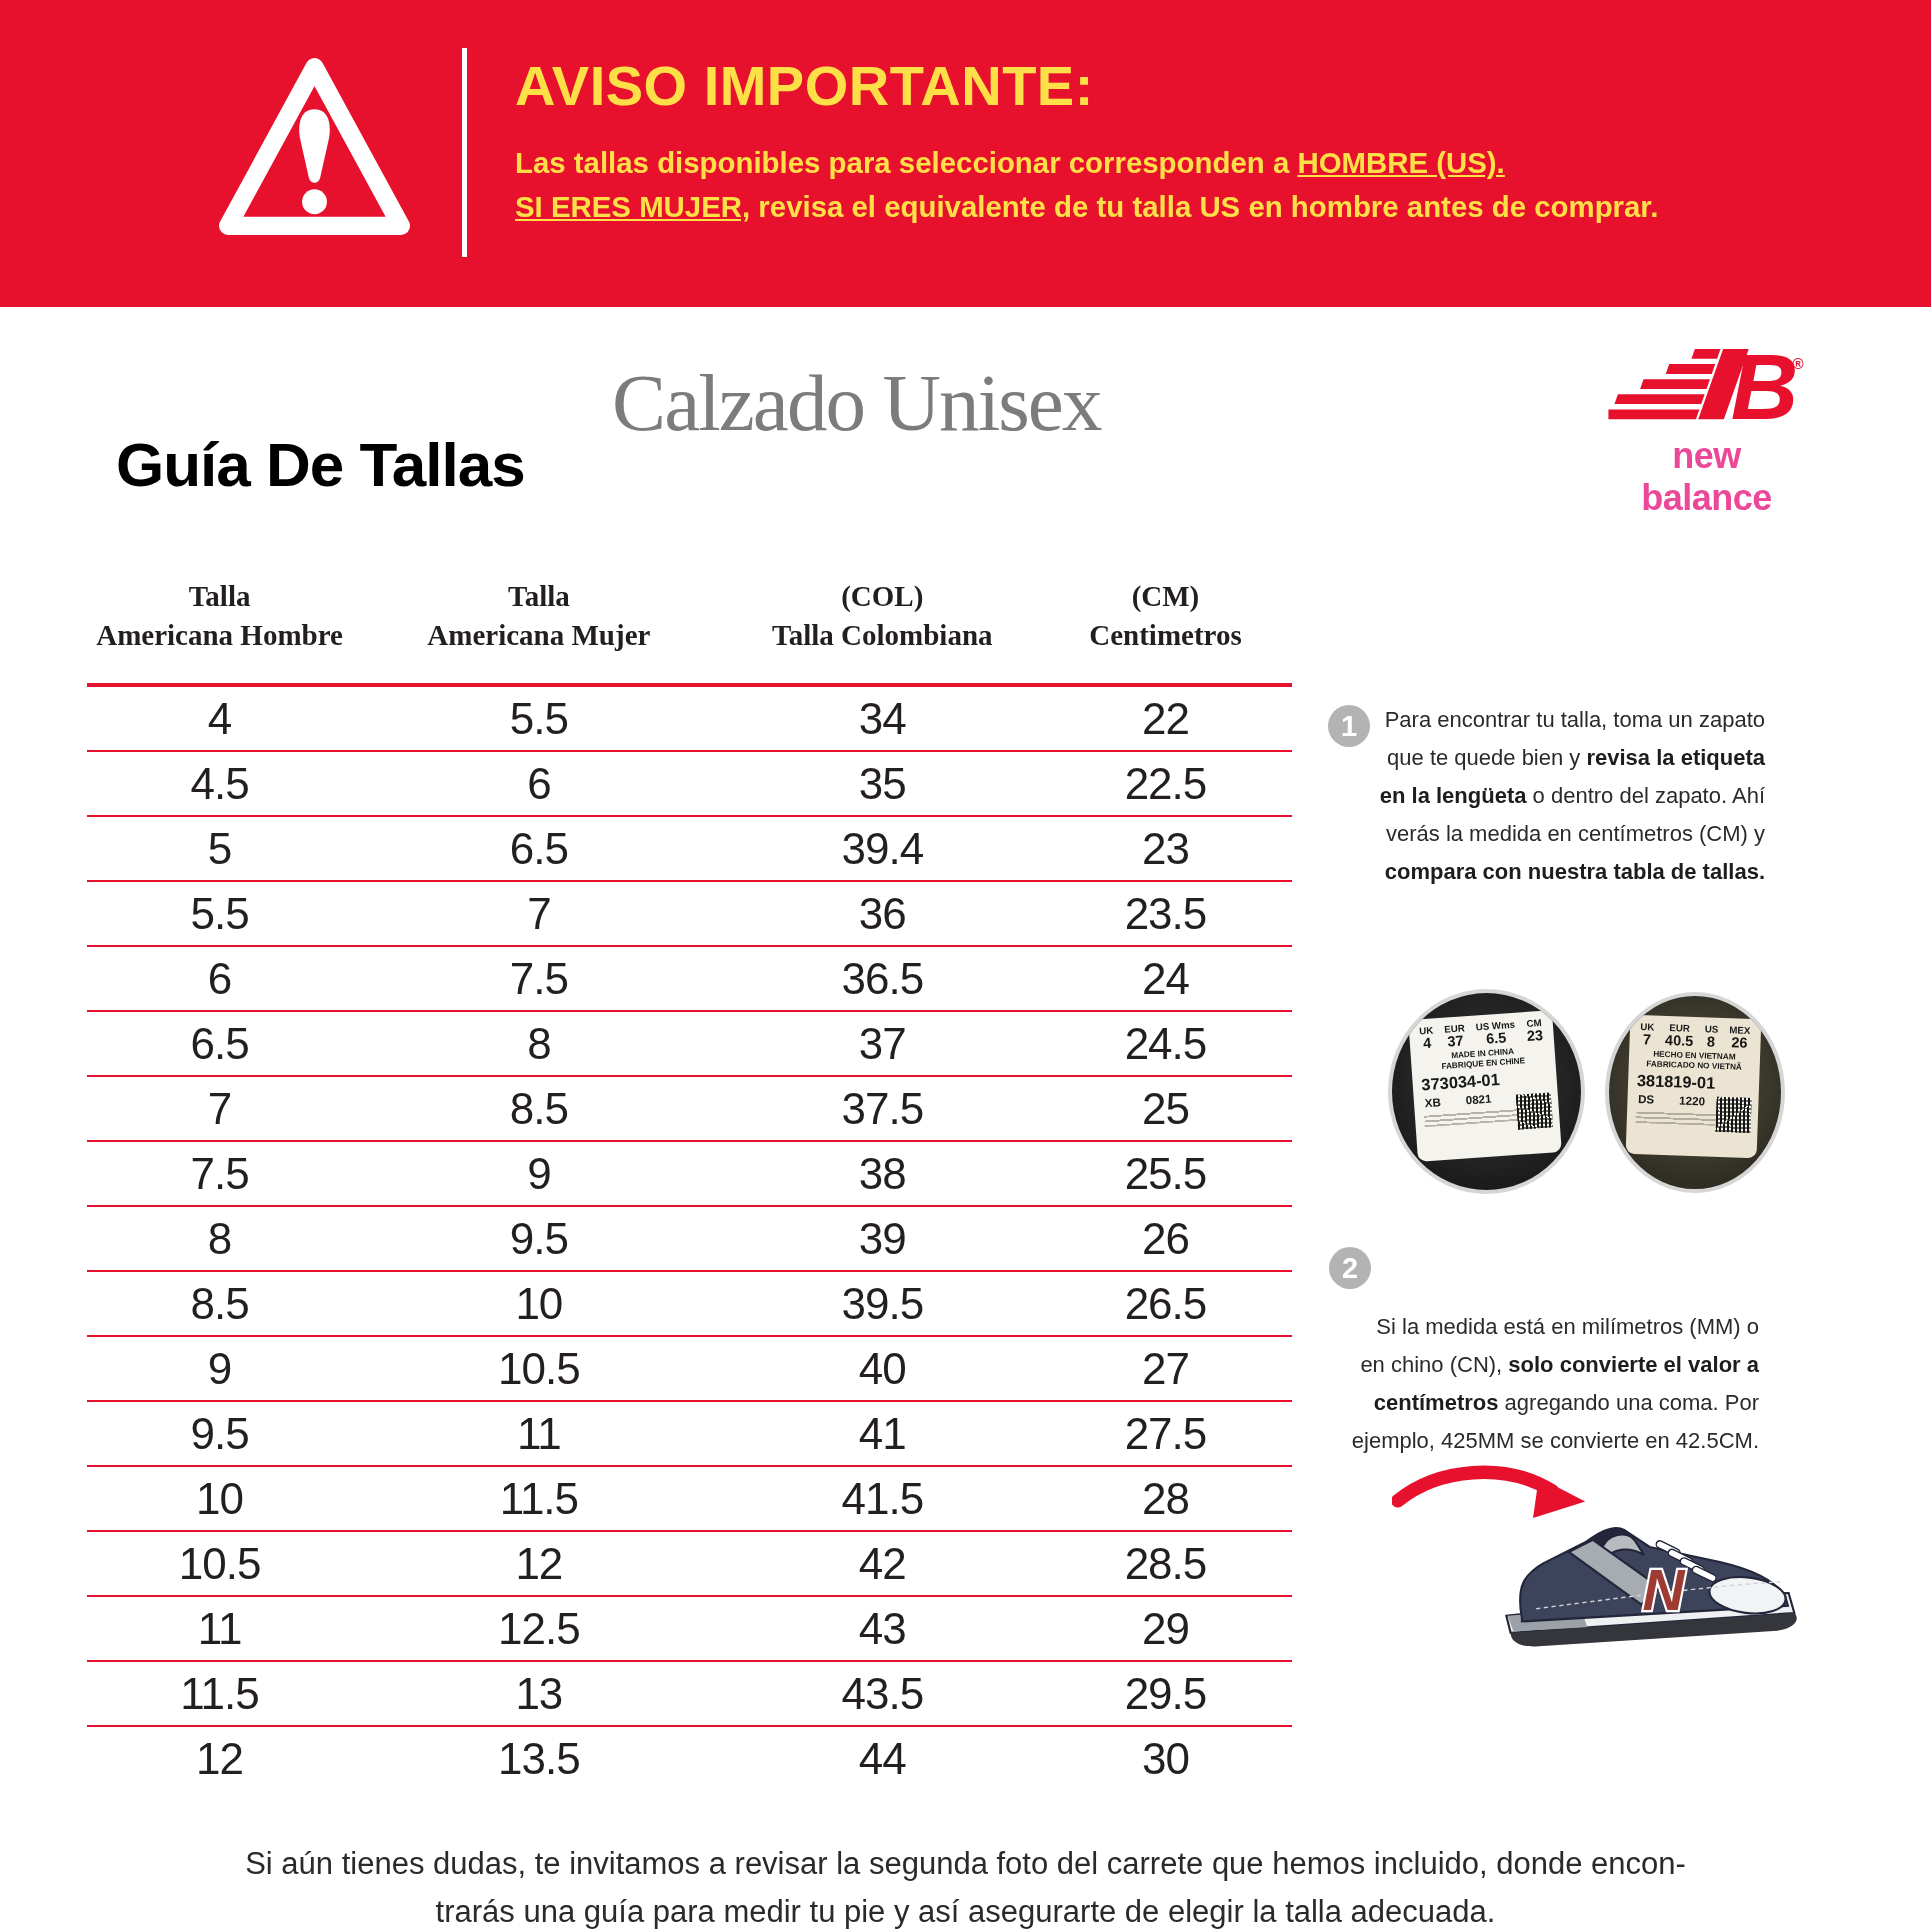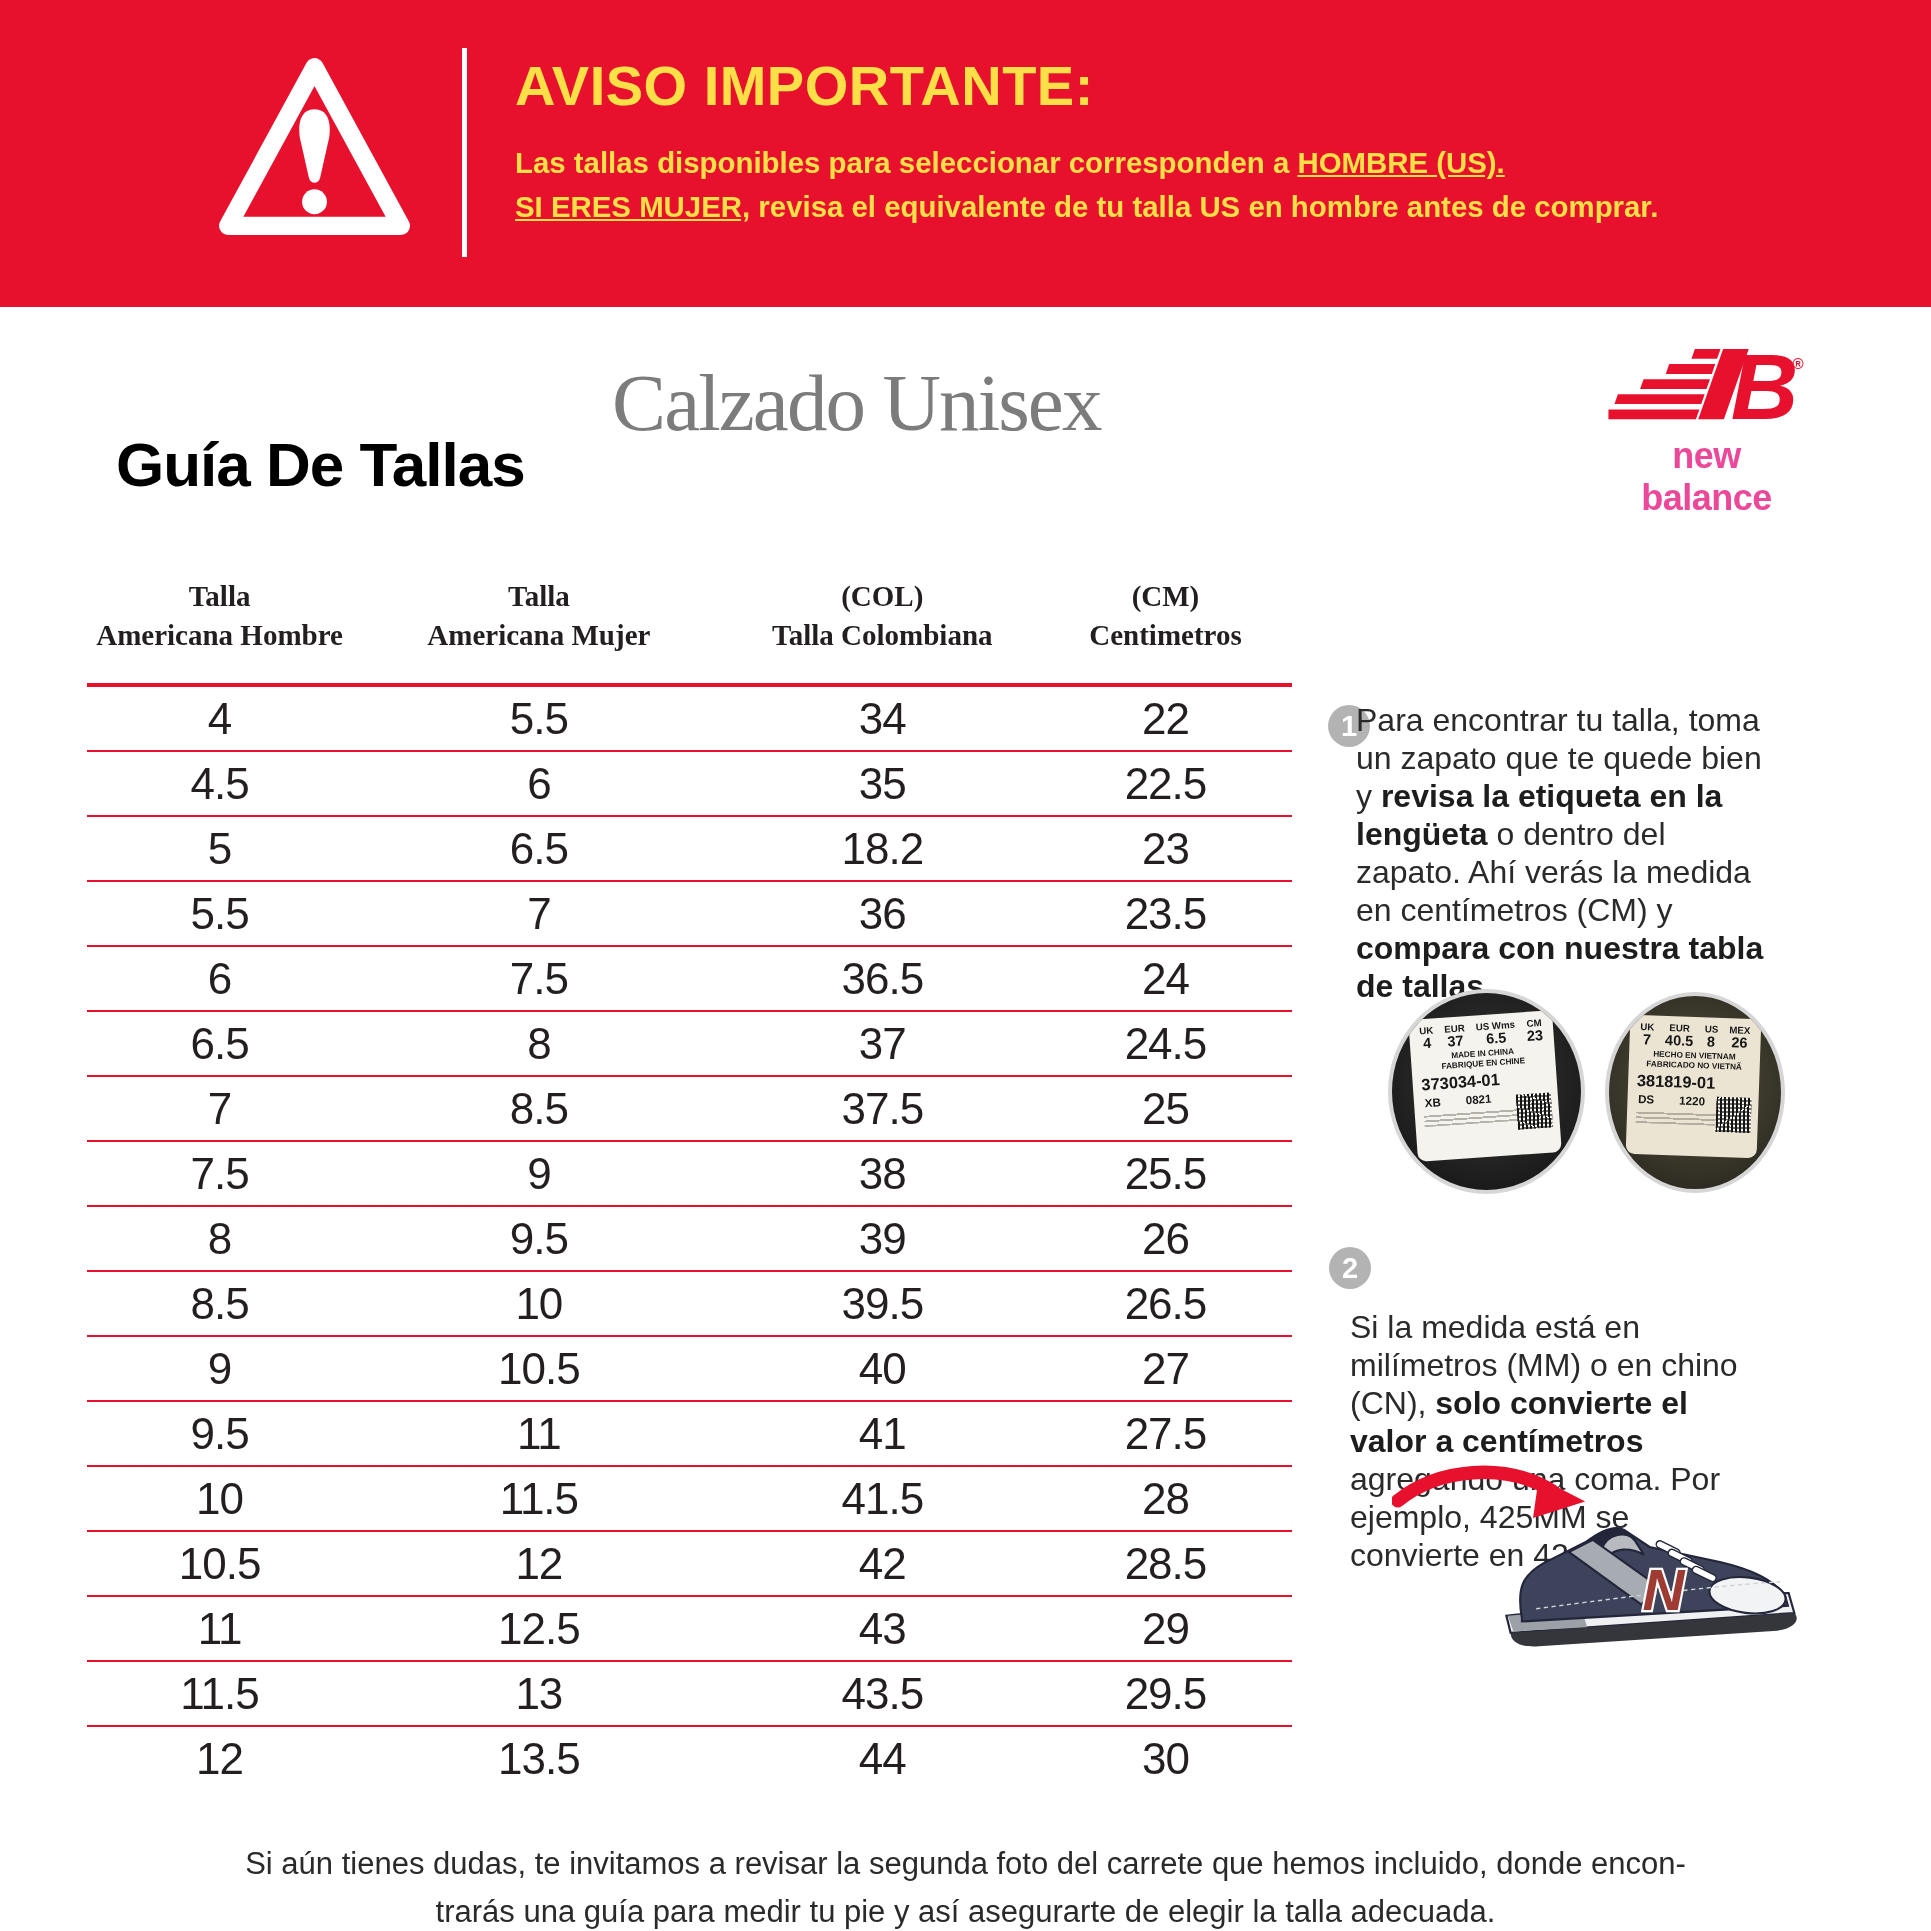--- a/index.html
+++ b/index.html
@@ -27,21 +27,21 @@
   .thead{display:grid;grid-template-columns:22% 31% 26% 21%;border-bottom:4.8px solid #E8112D;padding-bottom:28px;font-family:Liberation Serif, serif;}
   .th{text-align:center;font-size:29px;font-weight:700;line-height:39px;color:#231F20;}
   .trow{display:grid;grid-template-columns:22% 31% 26% 21%;height:63px;align-items:center;
         border-bottom:2.9px solid #E8112D;}
   .trow:last-child{border-bottom:none;}
   .td{text-align:center;font-size:44px;letter-spacing:-1px;color:#231F20;}
 
   
   .badge{position:absolute;width:42px;height:42px;border-radius:50%;background:#B3B3B3;color:#fff;
          display:flex;align-items:center;justify-content:center;font-size:29px;font-weight:600;}
-  .instr{position:absolute;width:409px;text-align:left;font-size:32px;line-height:38px;color:#2A2A2A;}
+  .instr{position:absolute;width:409px;text-align:right;font-size:22px;line-height:38px;color:#2A2A2A;}
   .instr b{font-weight:800;color:#1d1d1d;}
 
   
   .photo{position:absolute;border-radius:50%;border:4.8px solid #d6d6d6;overflow:hidden;}
   .photo1{left:1388px;top:989px;width:189px;height:197px;background:radial-gradient(circle at 50% 45%,#3a3a3a,#101010);}
   .photo2{left:1605px;top:992px;width:172px;height:193px;background:radial-gradient(circle at 50% 45%,#56513f,#23211a);}
   .shoe-label{position:absolute;left:11%;top:11%;width:76%;height:72%;background:#f5f3ee;border-radius:8.7px;
               padding:5.8px 4.8px;box-sizing:border-box;color:#171717;}
   .photo1 .shoe-label{transform:rotate(-4deg);}
   .photo2 .shoe-label{transform:rotate(2deg);background:#ece4d2;}
@@ -130,21 +130,21 @@
       </div>
       <div class="trow">
         <div class="td">4.5</div>
         <div class="td">6</div>
         <div class="td">35</div>
         <div class="td">22.5</div>
       </div>
       <div class="trow">
         <div class="td">5</div>
         <div class="td">6.5</div>
-        <div class="td">18.2</div>
+        <div class="td">39.4</div>
         <div class="td">23</div>
       </div>
       <div class="trow">
         <div class="td">5.5</div>
         <div class="td">7</div>
         <div class="td">36</div>
         <div class="td">23.5</div>
       </div>
       <div class="trow">
         <div class="td">6</div>

